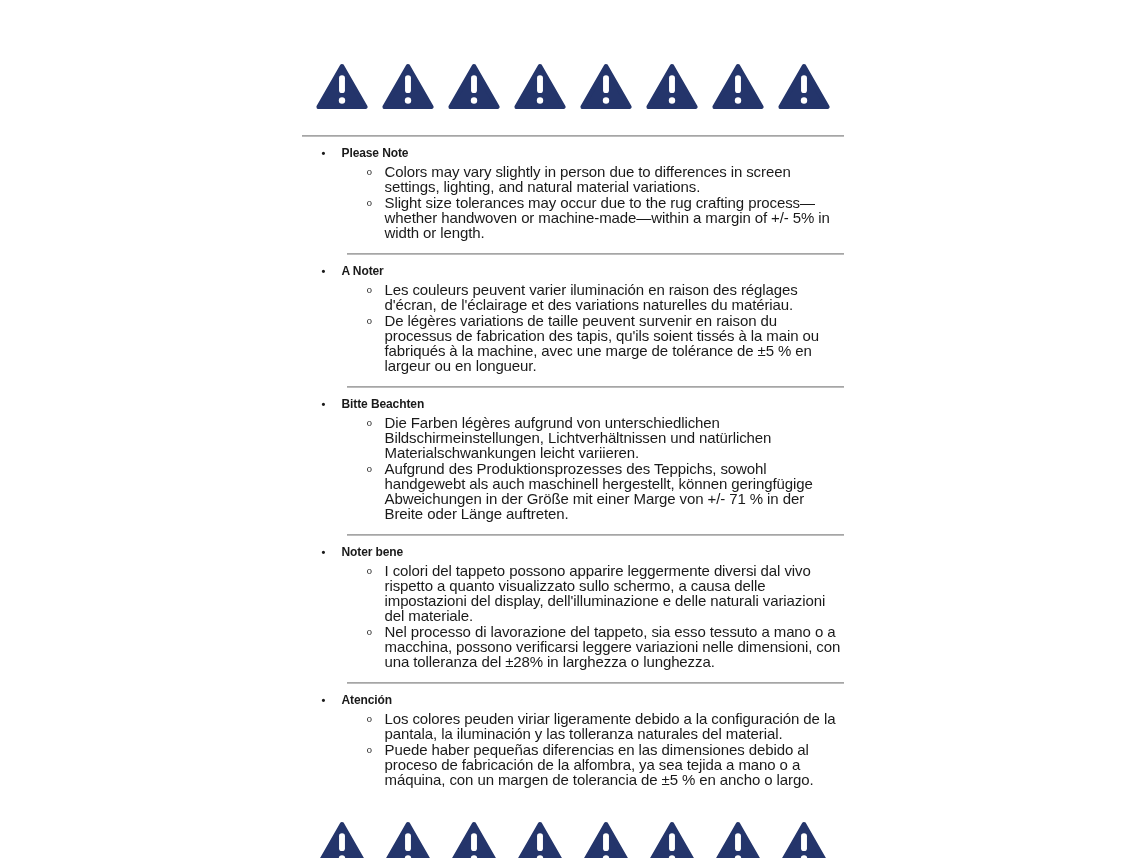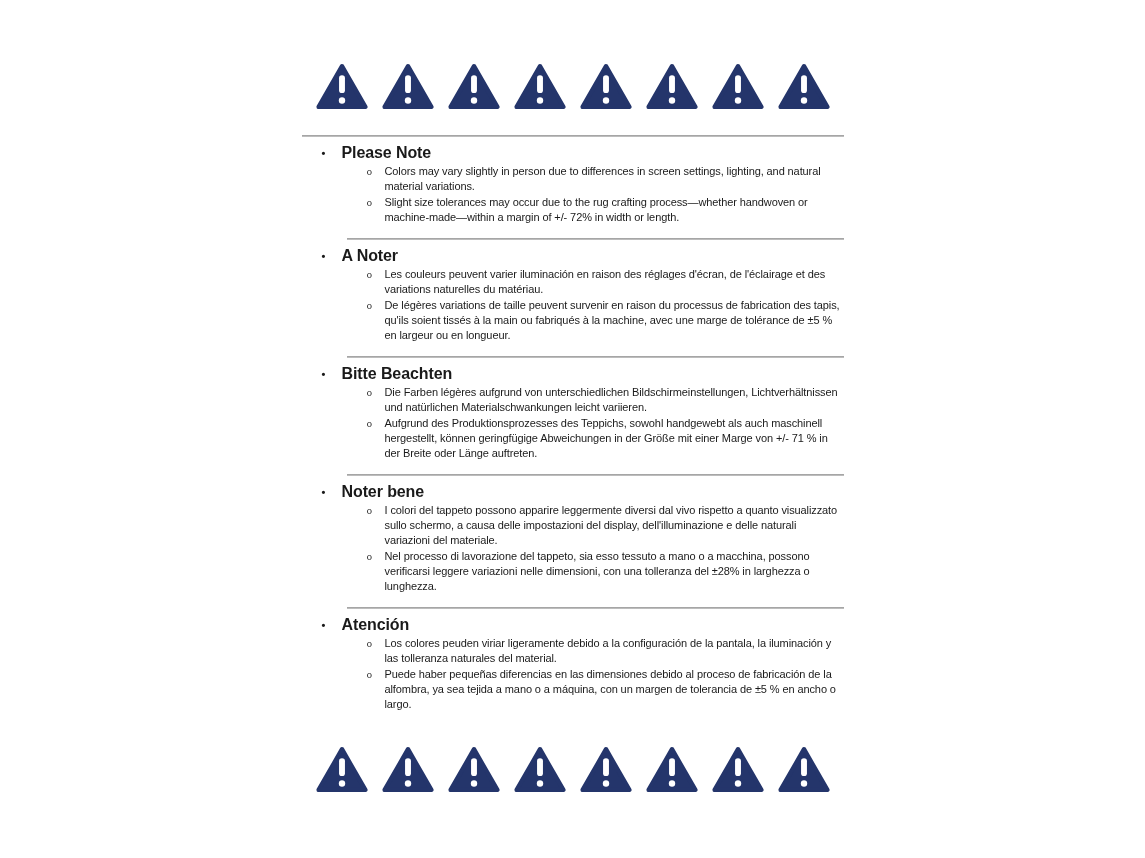--- a/index.html
+++ b/index.html
@@ -38,39 +38,39 @@
     margin-bottom: 3px;
   }
   .bullet-l1 {
     width: 20px;
     flex: 0 0 20px;
     font-size: 11px;
     font-weight: bold;
   }
   .section-title {
     font-weight: bold;
-    font-size: 16px;
+    font-size: 12px;
     letter-spacing: -0.1px;
   }
   .item {
     display: flex;
     margin-left: 65px;
     margin-bottom: 1px;
   }
   .bullet-l2 {
     width: 18px;
     flex: 0 0 18px;
     font-size: 9.5px;
     line-height: 15px;
     font-family: "Liberation Mono", monospace;
     padding-top: 1px;
   }
   .item-text {
     width: 459px;
-    font-size: 11px;
+    font-size: 15px;
     line-height: 15px;
     letter-spacing: -0.1px;
   }
 </style>
 </head>
 <body>
 
 <div class="page">
   <div class="triangle-row" id="row-top">
       <span><svg class="tri-icon" viewBox="0 0 60 54">
@@ -122,21 +122,21 @@
         <div class="section-header">
           <span class="bullet-l1">•</span>
           <span class="section-title">Please Note</span>
         </div>
         <div class="item">
           <span class="bullet-l2">o</span>
           <span class="item-text">Colors may vary slightly in person due to differences in screen settings, lighting, and natural material variations.</span>
         </div>
         <div class="item">
           <span class="bullet-l2">o</span>
-          <span class="item-text">Slight size tolerances may occur due to the rug crafting process—whether handwoven or machine-made—within a margin of +/- 72% in width or length.</span>
+          <span class="item-text">Slight size tolerances may occur due to the rug crafting process—whether handwoven or machine-made—within a margin of +/- 5% in width or length.</span>
         </div>
       </div>
       <div class="divider divider-indent"></div>
       <div class="section">
         <div class="section-header">
           <span class="bullet-l1">•</span>
           <span class="section-title">A Noter</span>
         </div>
         <div class="item">
           <span class="bullet-l2">o</span>

